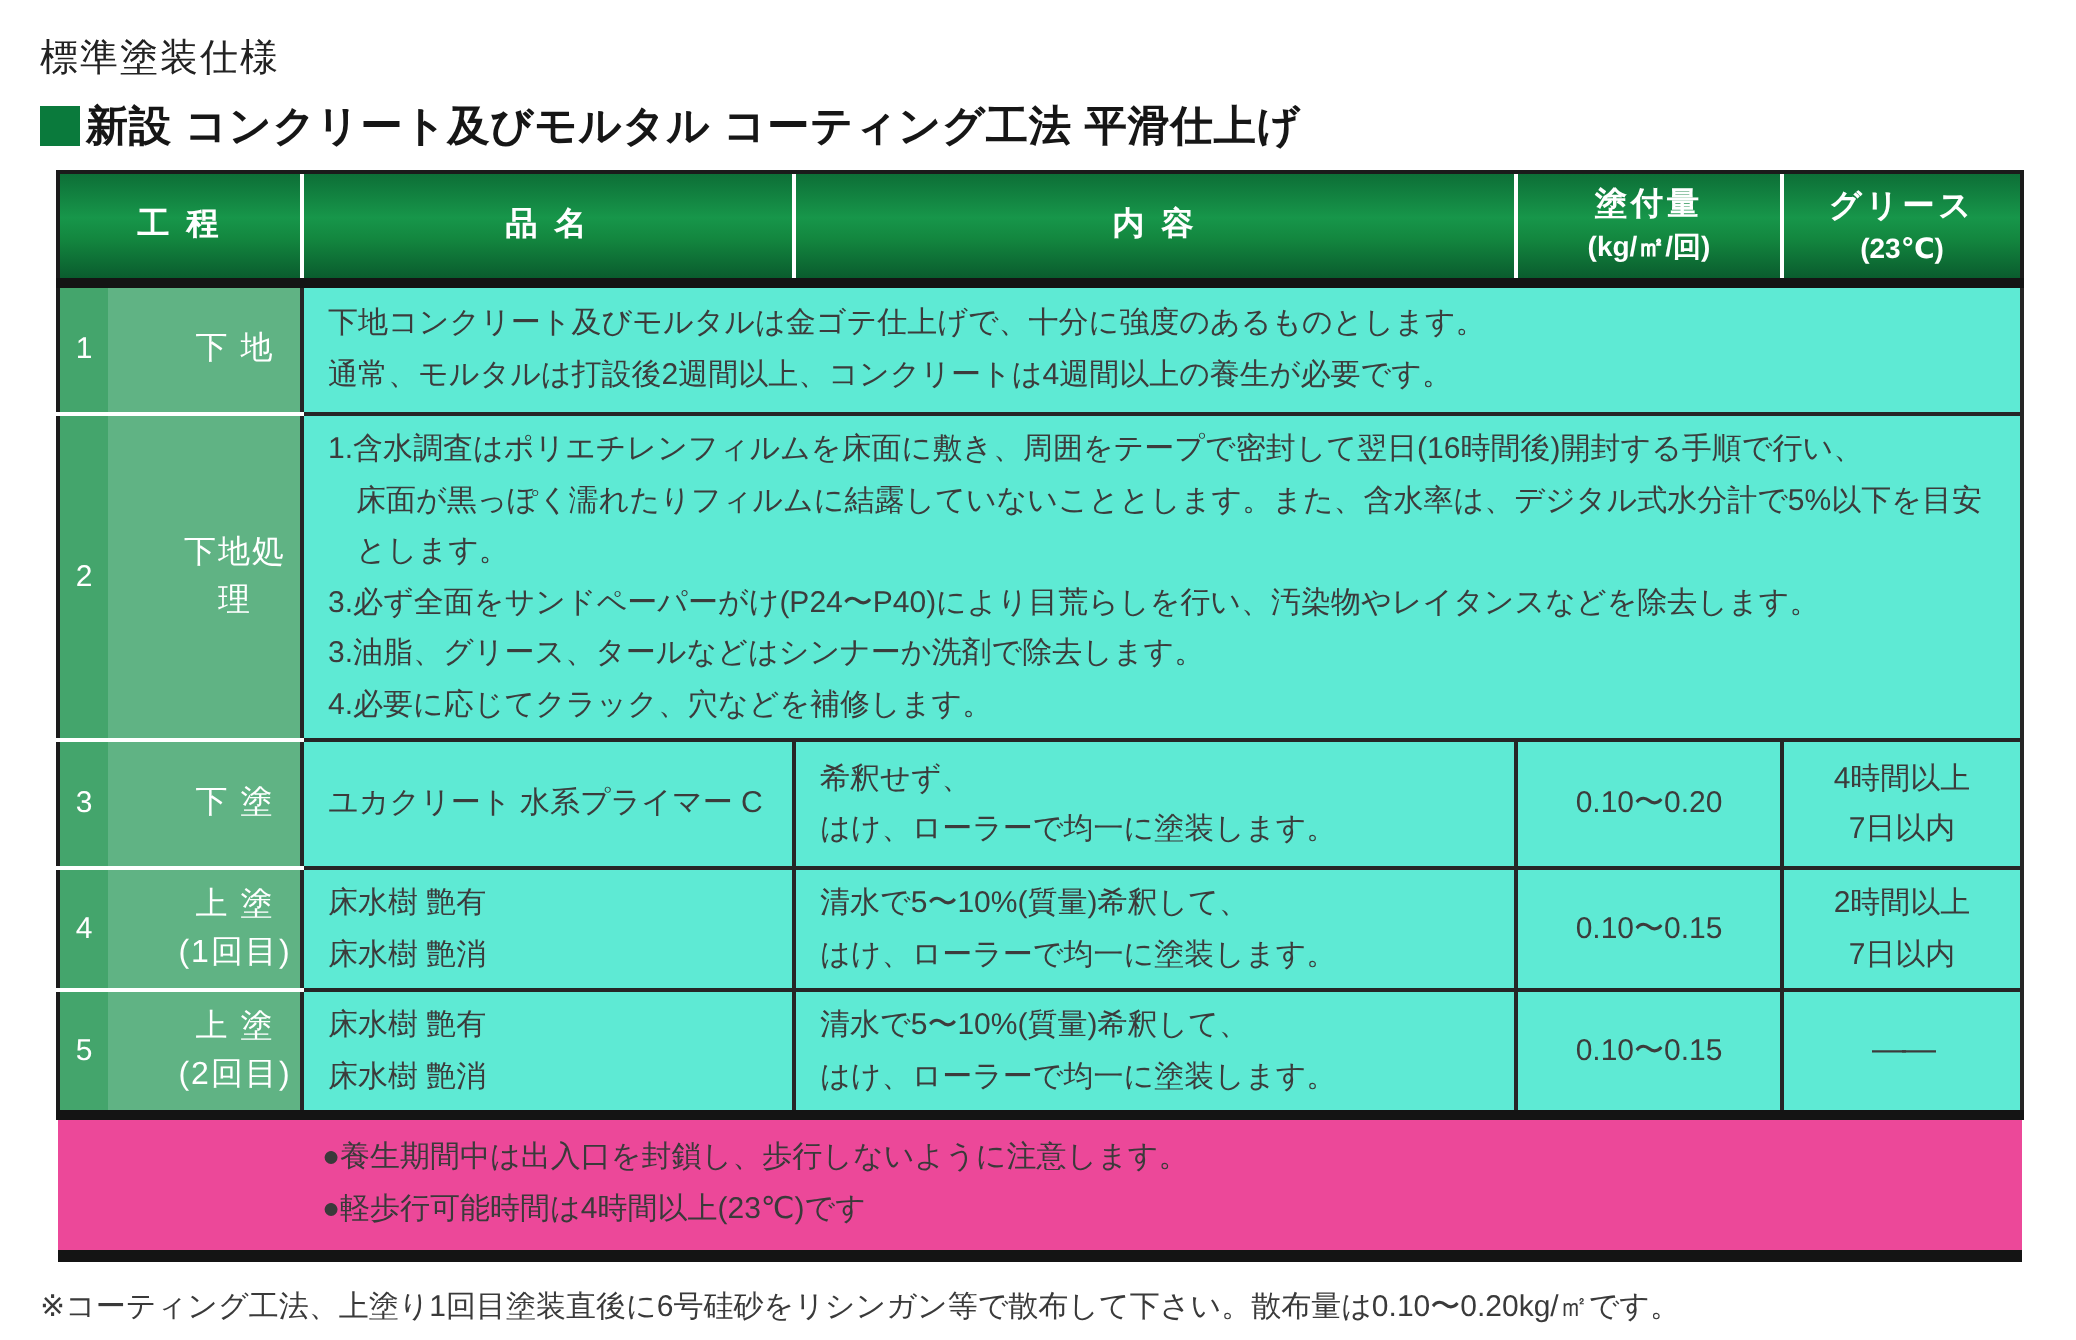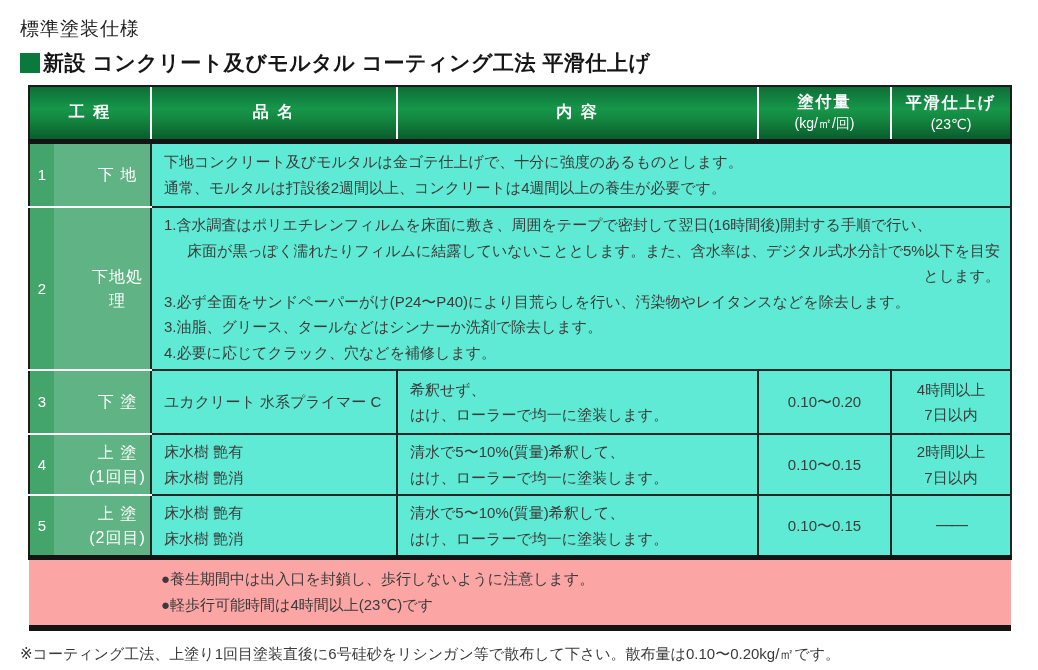--- a/index.html
+++ b/index.html
@@ -20,43 +20,43 @@
 
   th{
     background:linear-gradient(180deg,#0d6f37 0%,#17964a 42%,#13873f 62%,#0a5c2e 100%);
     color:#fff;font-size:16px;font-weight:600;letter-spacing:2px;
     border-top:2px solid #1b1b1b;border-bottom:5px solid #141414;
     text-align:center;vertical-align:middle;padding:4px 2px;
   }
   th + th{border-left:2px solid #ffffff;}
   th.first{border-left:2px solid #1b1b1b;}
   th.last{border-right:2px solid #1b1b1b;}
-  th .sub{font-size:14px;font-weight:400;letter-spacing:0;margin-top:2px;}
+  th .sub{font-size:14px;font-weight:700;letter-spacing:0;margin-top:2px;}
 
   tr.r-head{height:55px;}
   tr.r1{height:66px;} tr.r2{height:132px;} tr.r3{height:64px;}
   tr.r4{height:60px;} tr.r5{height:61px;} tr.r-foot{height:50px;}
 
   td{vertical-align:middle;font-size:15px;line-height:1.7;}
   td.num{
     background:#44a56c;color:#fff;text-align:center;font-size:15px;
     border-left:2px solid #1b1b1b;border-bottom:2px solid #fff;
   }
   td.proc{
     background:#60b384;color:#fff;text-align:center;font-size:16px;line-height:1.45;
     border-bottom:2px solid #fff;border-right:2px solid #262626;letter-spacing:1px;padding-left:32px;
   }
   td.cell{
     background:#5eead4;border:2px solid #262626;color:#3c3c3c;
     padding:4px 10px 4px 12px;
   }
   td.cell.center{text-align:center;padding:4px 4px;}
-  td.cell .indent{padding-left:14px;text-align:right;}
+  td.cell .indent{padding-left:14px;}
   td.foot{
-    background:#fca5a5;border-top:5px solid #141414;border-bottom:6px solid #141414;
+    background:#ec4899;border-top:5px solid #141414;border-bottom:6px solid #141414;
     padding:6px 10px 6px 132px;color:#3a3a3a;font-size:15px;line-height:1.75;
   }
   .dash{font-size:17px;letter-spacing:-2px;color:#3c3c3c;}
 
   .bottom-notes{margin:10px 0 0 0;font-size:15px;color:#3a3a3a;line-height:1.75;}
   .bottom-notes .indent{padding-left:15px;}
 </style>
 </head>
 <body>
 
@@ -82,21 +82,21 @@
     <thead>
       <tr class="r-head">
         <th class="first" colspan="2">工 程</th>
         <th>品 名</th>
         <th>内 容</th>
         <th>
           <div>塗付量</div>
           <div class="sub">(kg/㎡/回)</div>
         </th>
         <th class="last">
-          <div>平滑仕上げ</div>
+          <div>グリース</div>
           <div class="sub">(23℃)</div>
         </th>
       </tr>
     </thead>
 
     <tbody>
       <tr class="r1">
         <td class="num">1</td>
         <td class="proc">下 地</td>
         <td class="cell" colspan="4">

